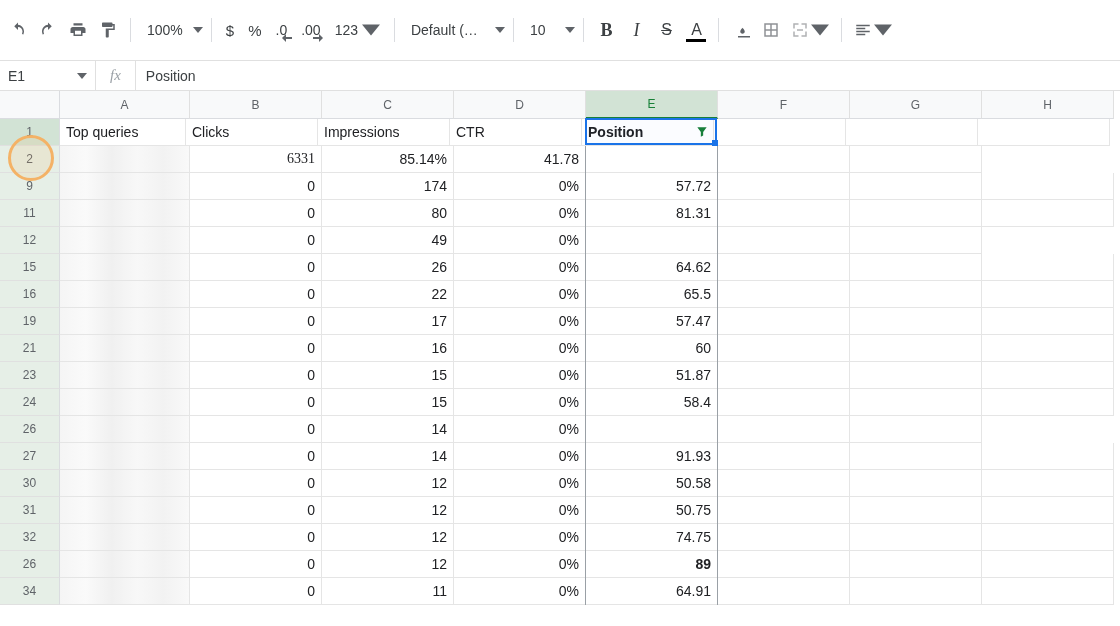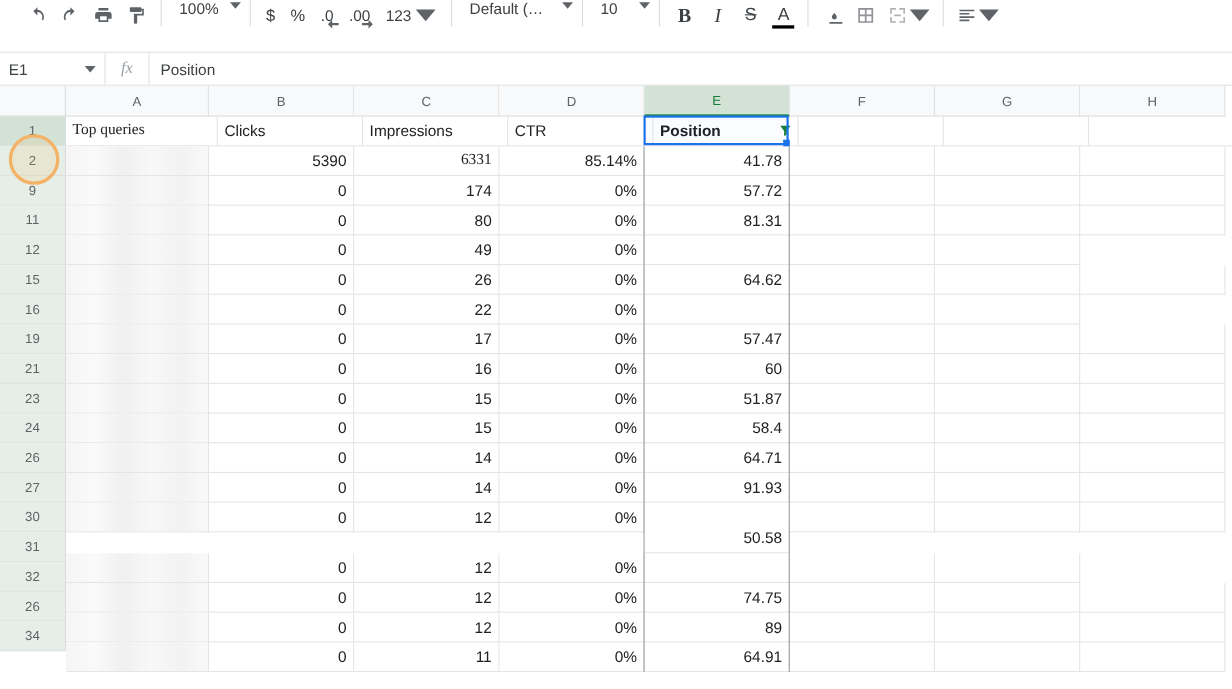--- a/index.html
+++ b/index.html
@@ -1,21 +1,22 @@
 <!DOCTYPE html>
 <html><head>
 <meta charset="utf-8">
 <style>
 * { box-sizing: border-box; margin: 0; padding: 0; }
 body { font-family: Arial, sans-serif; font-size: 13px; color: #202124; background: #fff; overflow: hidden; }
 
 .toolbar {
   display: flex;
-  height: 48px;
-  padding: 0 20px;
+  align-items: center;
+  height: 61px;
+  padding: 0 4px;
   border-bottom: 1px solid #e0e0e0;
   gap: 2px;
 }
 .toolbar .sep { width: 1px; height: 24px; background: #dadce0; margin: 0 6px; }
 .tbtn {
   display: inline-flex;
   align-items: center;
   justify-content: center;
   min-width: 28px;
   height: 28px;
@@ -283,34 +284,33 @@
         <div class="row-h filtered">26</div>
         <div class="row-h filtered">27</div>
         <div class="row-h filtered">30</div>
         <div class="row-h filtered">31</div>
         <div class="row-h filtered">32</div>
         <div class="row-h filtered">26</div>
         <div class="row-h filtered">34</div>
       </div>
     <div class="cells" id="cells">
         <div class="row">
-          <div class="cell lalign" style="width: 138px; font-family: Liberation Serif, serif;">Top queries</div>
+          <div class="cell lalign" style="width: 126px;">Top queries</div>
           <div class="cell lalign" style="width: 132px;">Clicks</div>
           <div class="cell lalign" style="width: 132px;">Impressions</div>
           <div class="cell lalign" style="width: 132px;">CTR</div>
           <div class="cell lalign header-bold" style="width: 132px; position: relative;">Position<svg viewBox="0 0 24 24" width="14" height="14" class="filter-icon">
               <path fill="#188038" d="M4 4h16l-6 8v6l-4 2v-8z"></path>
             </svg></div>
           <div class="cell lalign" style="width: 132px;"></div>
           <div class="cell lalign" style="width: 132px;"></div>
           <div class="cell lalign" style="width: 132px;"></div>
         </div>
         <div class="row">
           <div class="cell blurred lalign" style="width: 130px;"></div>
-          <div class="cell ralign" style="width: 132px;">5390</div>
           <div class="cell ralign" style="width: 132px; font-family: Liberation Serif, serif;">6331</div>
           <div class="cell ralign" style="width: 132px;">85.14%</div>
           <div class="cell ralign" style="width: 132px;">41.78</div>
           <div class="cell ralign" style="width: 132px;"></div>
           <div class="cell ralign" style="width: 132px;"></div>
           <div class="cell ralign" style="width: 132px;"></div>
         </div>
         <div class="row">
           <div class="cell blurred lalign" style="width: 130px;"></div>
           <div class="cell ralign" style="width: 132px;">0</div>
@@ -348,20 +348,21 @@
           <div class="cell ralign" style="width: 132px;">64.62</div>
           <div class="cell ralign" style="width: 132px;"></div>
           <div class="cell ralign" style="width: 132px;"></div>
           <div class="cell ralign" style="width: 132px;"></div>
         </div>
         <div class="row">
           <div class="cell blurred lalign" style="width: 130px;"></div>
           <div class="cell ralign" style="width: 132px;">0</div>
           <div class="cell ralign" style="width: 132px;">22</div>
           <div class="cell ralign" style="width: 132px;">0%</div>
+          <div class="cell ralign" style="width: 132px;">65.5</div>
           <div class="cell ralign" style="width: 132px;"></div>
           <div class="cell ralign" style="width: 132px;"></div>
           <div class="cell ralign" style="width: 132px;"></div>
         </div>
         <div class="row">
           <div class="cell blurred lalign" style="width: 130px;"></div>
           <div class="cell ralign" style="width: 132px;">0</div>
           <div class="cell ralign" style="width: 132px;">17</div>
           <div class="cell ralign" style="width: 132px;">0%</div>
           <div class="cell ralign" style="width: 132px;">57.47</div>
@@ -397,70 +398,70 @@
           <div class="cell ralign" style="width: 132px;">58.4</div>
           <div class="cell ralign" style="width: 132px;"></div>
           <div class="cell ralign" style="width: 132px;"></div>
           <div class="cell ralign" style="width: 132px;"></div>
         </div>
         <div class="row">
           <div class="cell blurred lalign" style="width: 130px;"></div>
           <div class="cell ralign" style="width: 132px;">0</div>
           <div class="cell ralign" style="width: 132px;">14</div>
           <div class="cell ralign" style="width: 132px;">0%</div>
-          <div class="cell ralign" style="width: 132px;">64.71</div>
           <div class="cell ralign" style="width: 132px;"></div>
           <div class="cell ralign" style="width: 132px;"></div>
           <div class="cell ralign" style="width: 132px;"></div>
         </div>
         <div class="row">
           <div class="cell blurred lalign" style="width: 130px;"></div>
           <div class="cell ralign" style="width: 132px;">0</div>
           <div class="cell ralign" style="width: 132px;">14</div>
           <div class="cell ralign" style="width: 132px;">0%</div>
           <div class="cell ralign" style="width: 132px;">91.93</div>
           <div class="cell ralign" style="width: 132px;"></div>
           <div class="cell ralign" style="width: 132px;"></div>
           <div class="cell ralign" style="width: 132px;"></div>
         </div>
         <div class="row">
           <div class="cell blurred lalign" style="width: 130px;"></div>
           <div class="cell ralign" style="width: 132px;">0</div>
           <div class="cell ralign" style="width: 132px;">12</div>
           <div class="cell ralign" style="width: 132px;">0%</div>
-          <div class="cell ralign" style="width: 132px; margin-top: 19px;">50.58</div>
+          <div class="cell ralign" style="width: 132px;">50.58</div>
           <div class="cell ralign" style="width: 132px;"></div>
           <div class="cell ralign" style="width: 132px;"></div>
           <div class="cell ralign" style="width: 132px;"></div>
         </div>
         <div class="row">
           <div class="cell blurred lalign" style="width: 130px;"></div>
           <div class="cell ralign" style="width: 132px;">0</div>
           <div class="cell ralign" style="width: 132px;">12</div>
           <div class="cell ralign" style="width: 132px;">0%</div>
+          <div class="cell ralign" style="width: 132px;">50.75</div>
           <div class="cell ralign" style="width: 132px;"></div>
           <div class="cell ralign" style="width: 132px;"></div>
           <div class="cell ralign" style="width: 132px;"></div>
         </div>
         <div class="row">
           <div class="cell blurred lalign" style="width: 130px;"></div>
           <div class="cell ralign" style="width: 132px;">0</div>
           <div class="cell ralign" style="width: 132px;">12</div>
           <div class="cell ralign" style="width: 132px;">0%</div>
           <div class="cell ralign" style="width: 132px;">74.75</div>
           <div class="cell ralign" style="width: 132px;"></div>
           <div class="cell ralign" style="width: 132px;"></div>
           <div class="cell ralign" style="width: 132px;"></div>
         </div>
         <div class="row">
           <div class="cell blurred lalign" style="width: 130px;"></div>
           <div class="cell ralign" style="width: 132px;">0</div>
           <div class="cell ralign" style="width: 132px;">12</div>
           <div class="cell ralign" style="width: 132px;">0%</div>
-          <div class="cell ralign" style="width: 132px;">89</div>
+          <div class="cell ralign" style="width: 132px; font-weight: bold;">89</div>
           <div class="cell ralign" style="width: 132px;"></div>
           <div class="cell ralign" style="width: 132px;"></div>
           <div class="cell ralign" style="width: 132px;"></div>
         </div>
         <div class="row">
           <div class="cell blurred lalign" style="width: 130px;"></div>
           <div class="cell ralign" style="width: 132px;">0</div>
           <div class="cell ralign" style="width: 132px;">11</div>
           <div class="cell ralign" style="width: 132px;">0%</div>
           <div class="cell ralign" style="width: 132px;">64.91</div>

